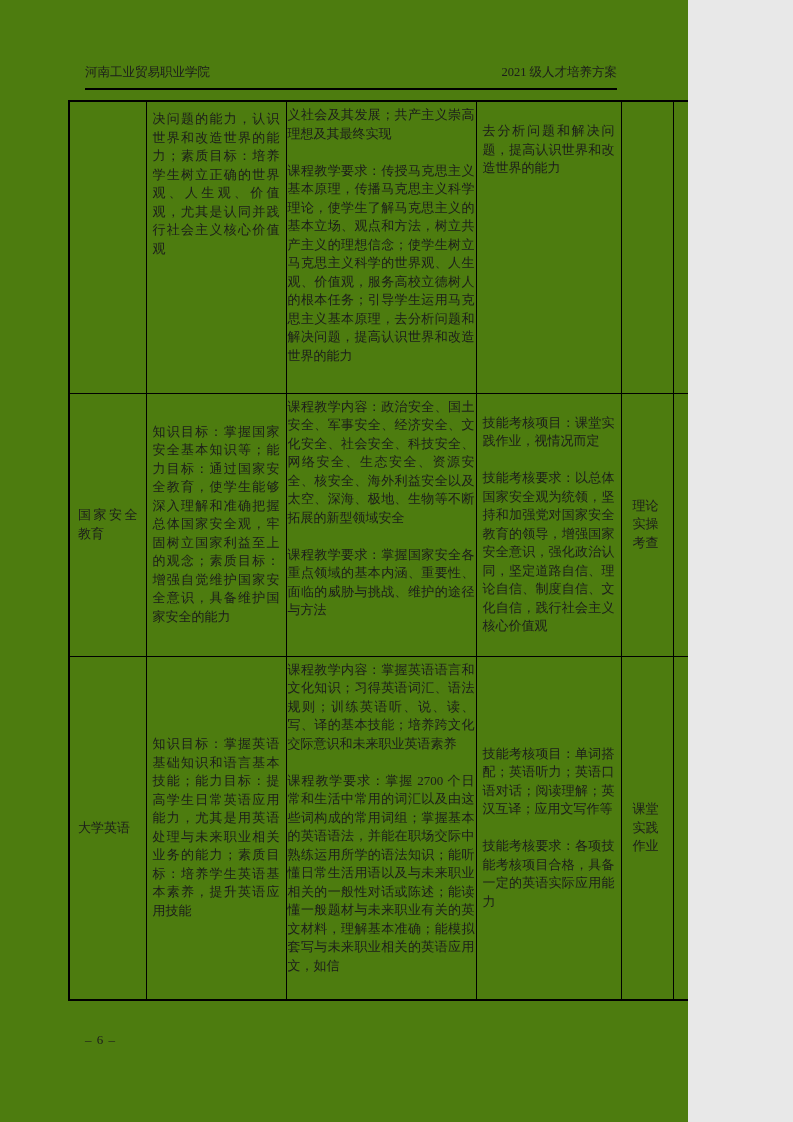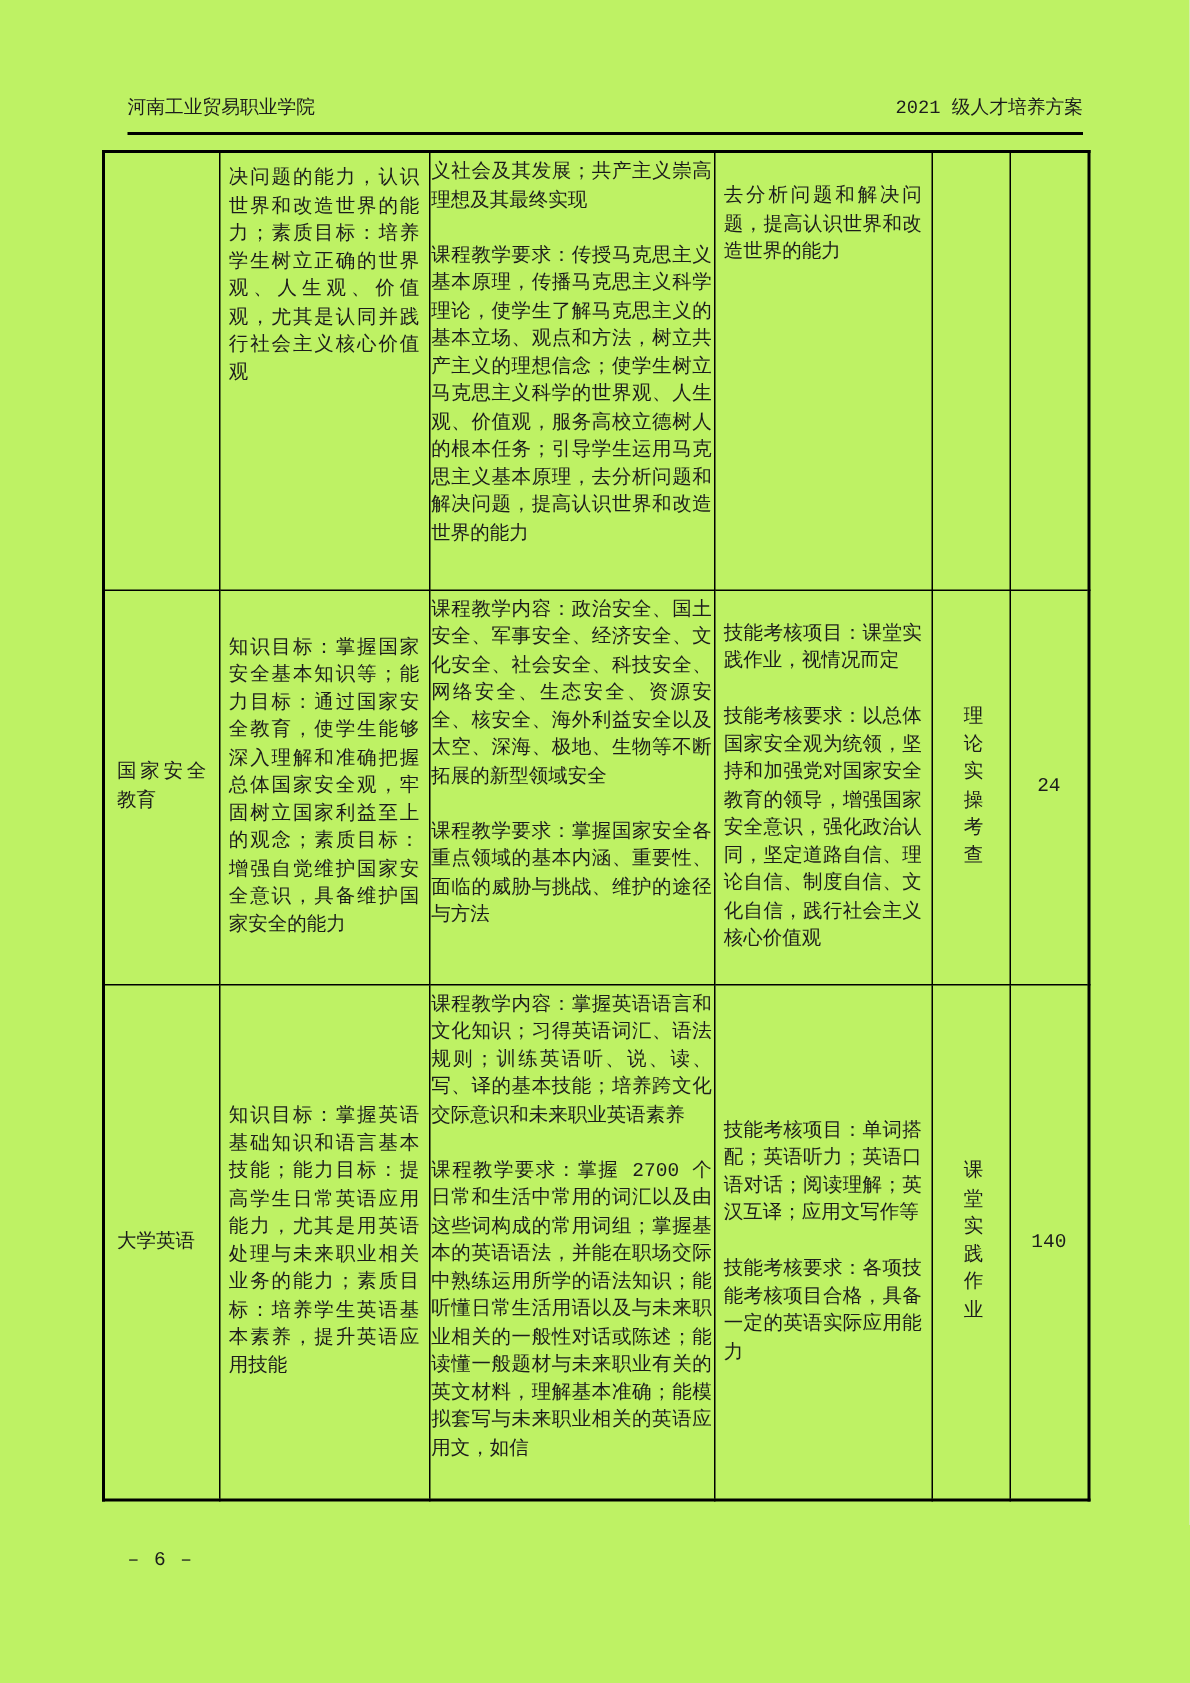--- a/index.html
+++ b/index.html
@@ -4,24 +4,23 @@
 <style>
   * { margin: 0; padding: 0; box-sizing: border-box; }
   html, body { background: #e8e8e8; }
   body {
     width: 793px; height: 1122px;
     font-family: "Liberation Serif", "DejaVu Serif", serif;
     color: #1c1c1c;
   }
   .page {
     position: relative;
-    width: 793px; height: 1122px;
-    background: #bef264;
+    width: 688px; height: 1122px;
+    background: #4d7c0f;
     overflow: hidden;
-    font-family: Liberation Mono, monospace;
   }
   .doc-header {
     position: absolute;
     left: 85px; right: 71px; top: 64px;
     display: flex;
     justify-content: space-between;
     align-items: baseline;
     font-size: 12.5px;
     line-height: 16px;
   }
@@ -53,21 +52,21 @@
     padding: 2px 1px;
   }
   .row-header { height: 38px; }
   .row-1 { height: 292px; }
   .row-2 { height: 238px; }
   .row-3 { height: 344px; }
   .cell-name    { text-align: justify; padding: 4px 8px;  }
   .cell-obj     { text-align: justify; padding: 8px 6px;  }
   .cell-content { text-align: justify; padding: 4px 1px; white-space: pre-line; }
   .cell-assess  { text-align: justify; padding: 20px 6px;  white-space: pre-line; margin-left: 44px; }
-  .cell-method  { text-align: left;  padding: 4px 21px; }
+  .cell-method  { text-align: left;  padding: 4px 11px; }
   .cell-hours   { text-align: center;  padding: 4px 2px;  }
   .va-top { vertical-align: top; }
   .va-mid { vertical-align: middle; }
   .page-number {
     position: absolute;
     left: 85px; top: 1032px;
     font-size: 13px;
     letter-spacing: 1px;
   }
 </style>

